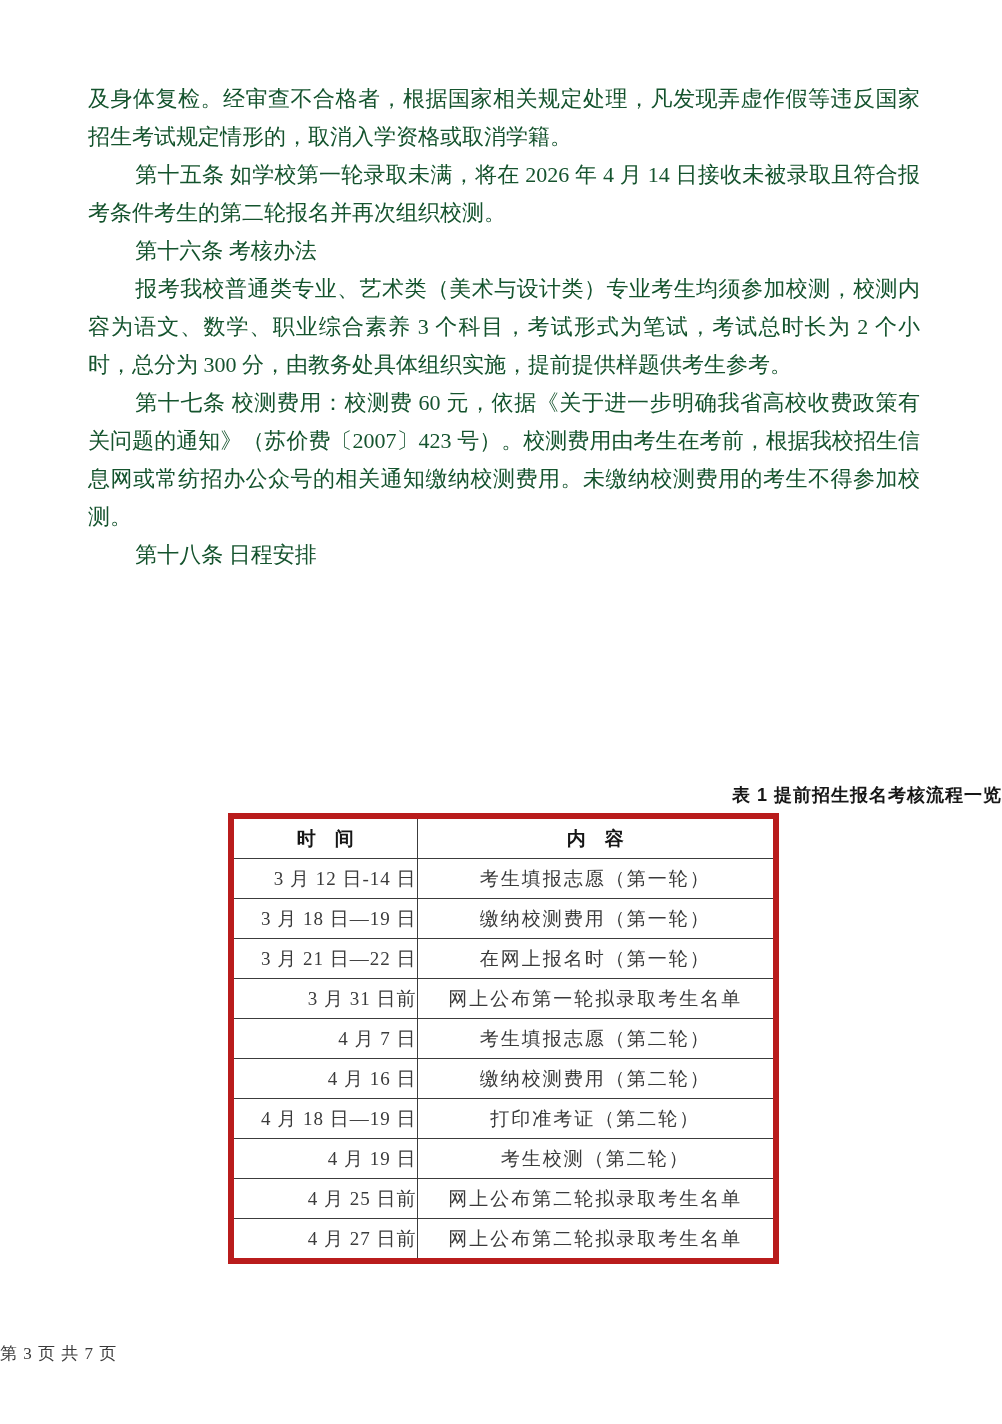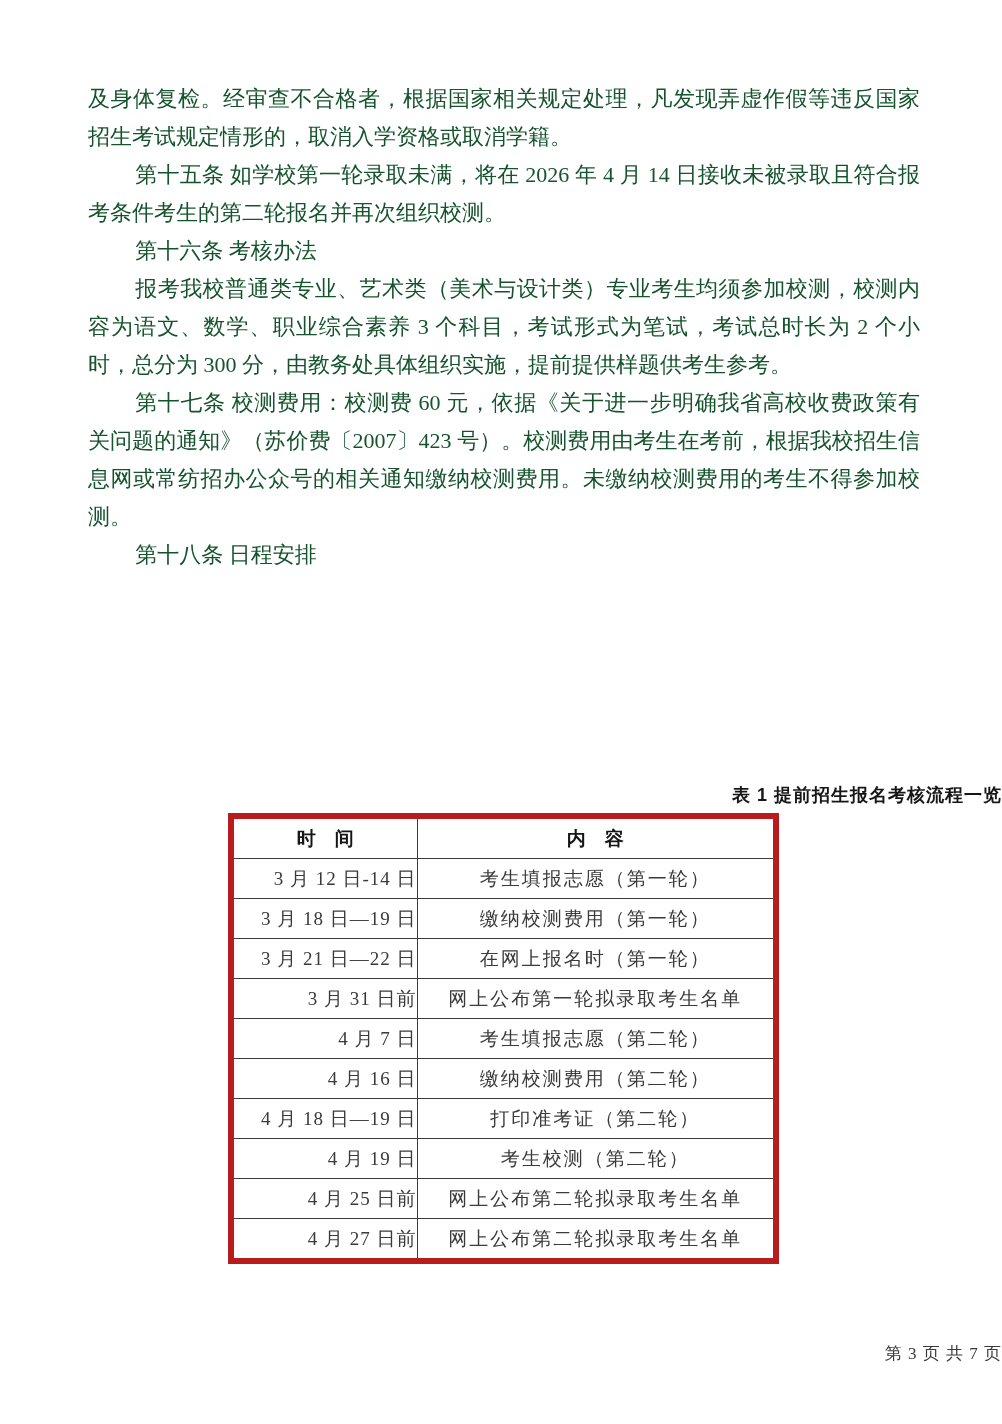--- a/index.html
+++ b/index.html
@@ -65,21 +65,21 @@
     letter-spacing: 2px;
   }
   table.schedule td.time-cell { letter-spacing: 1px; text-align: right; }
   col.col-time { width: 186px; }
   col.col-content { width: 359px; }
   .footer {
     position: absolute;
     top: 1342px;
     left: 0;
     width: 100%;
-    text-align: right;
+    text-align: left;
     font-size: 17px;
     letter-spacing: 1px;
     color: #3a3a3a;
   }
 </style>
 </head>
 <body>
 
 <div class="page">
 

